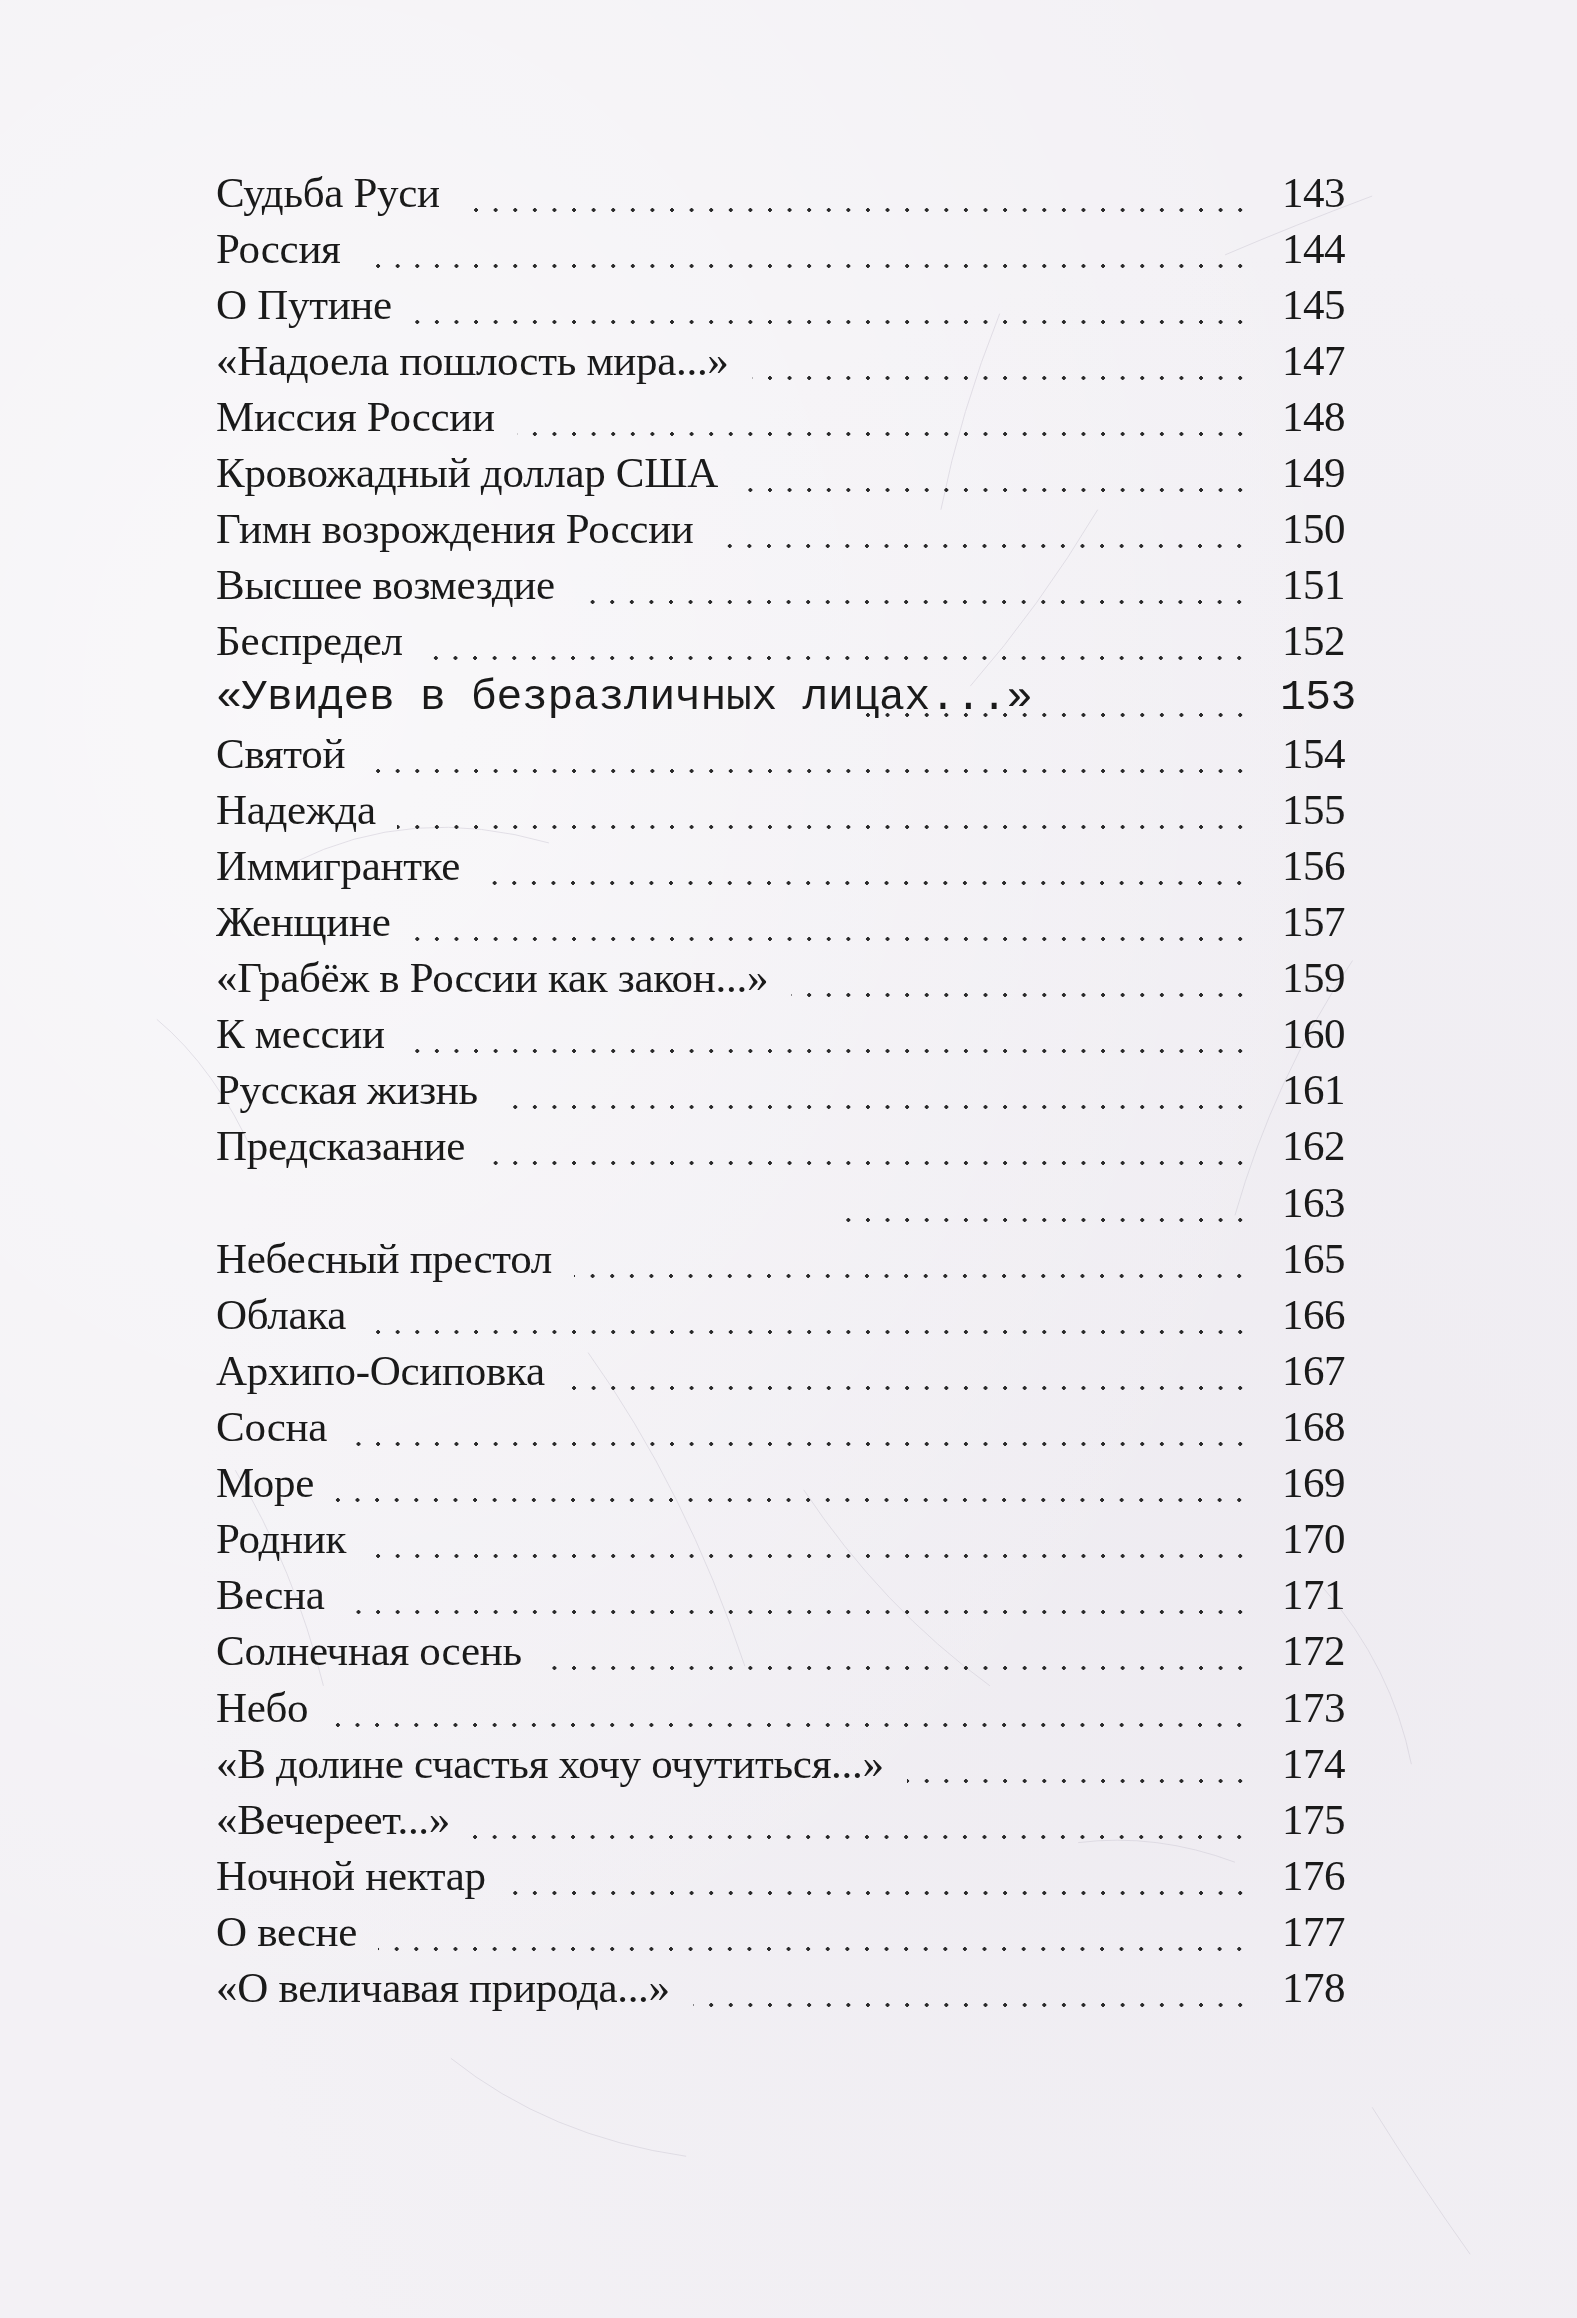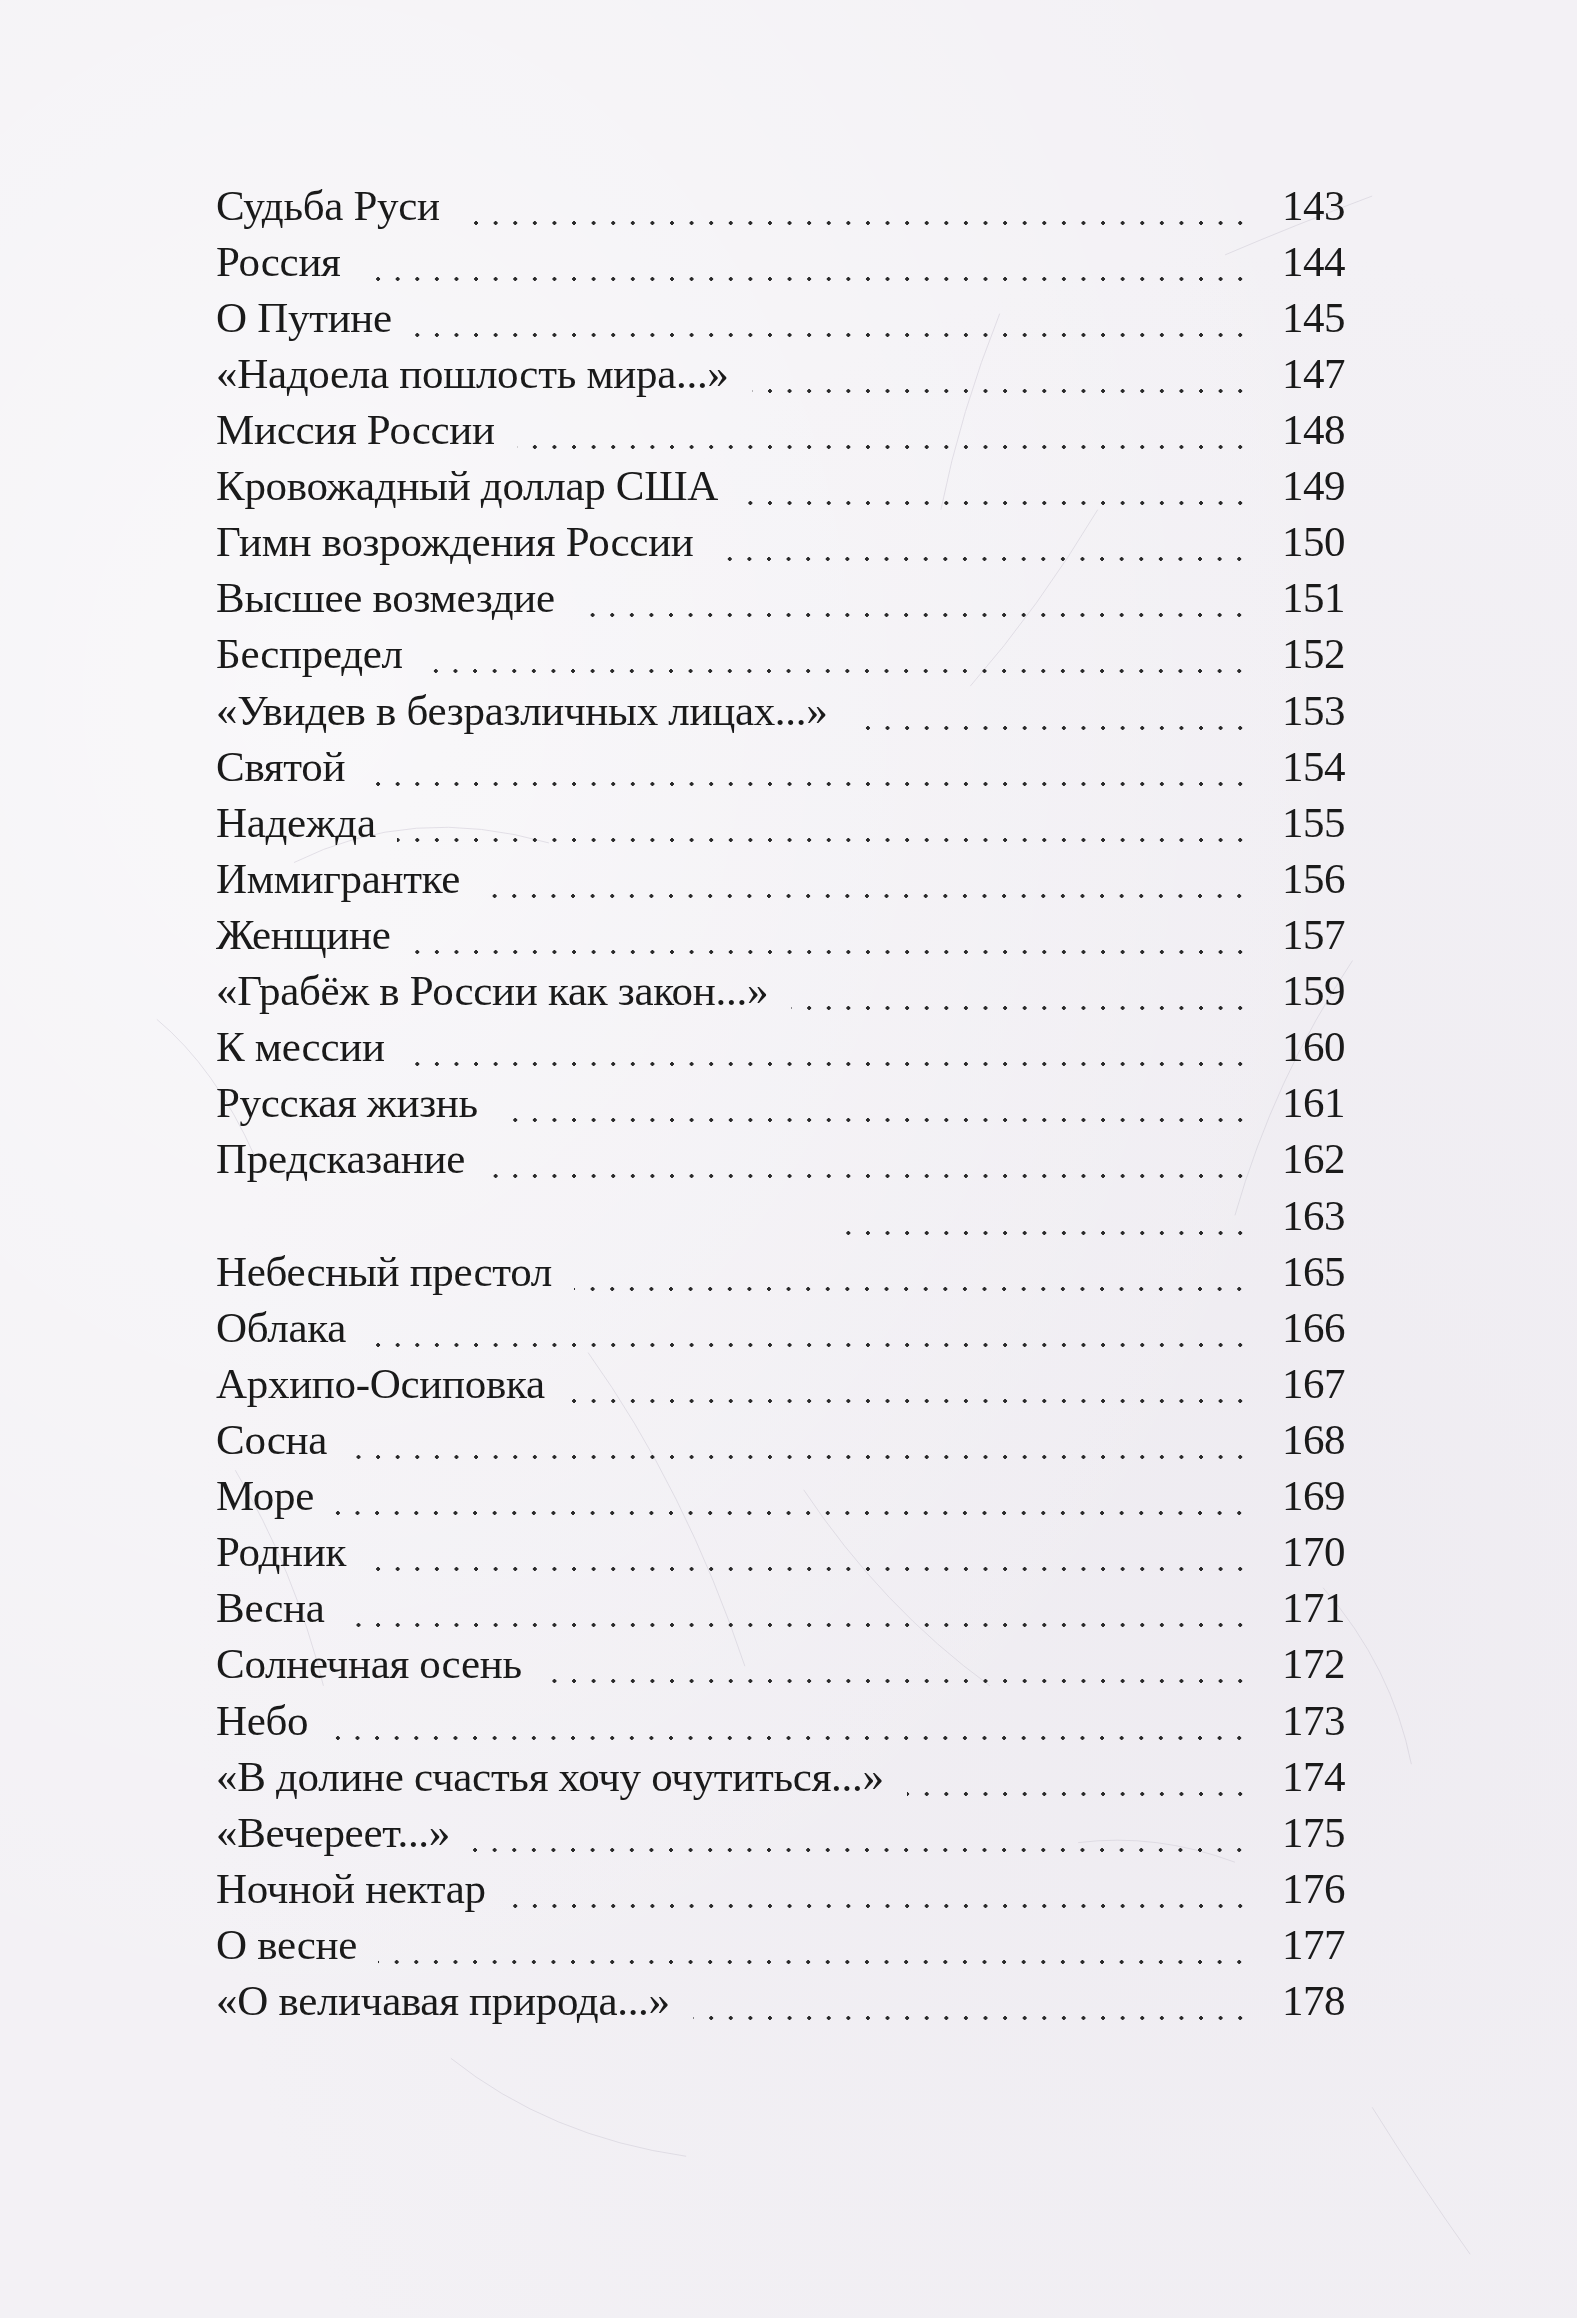--- a/index.html
+++ b/index.html
@@ -34,21 +34,20 @@
       top: 0;
       width: 1577px;
     }
     .toc-row {
       position: absolute;
       left: 0;
       width: 1577px;
       height: 56px;
       font-size: 43px;
       line-height: 56px;
-      margin-top: 13px;
     }
     .toc-row .title {
       position: absolute;
       left: 216px;
       bottom: 13.7px;
       line-height: 1;
       white-space: nowrap;
       letter-spacing: -0.3px;
       background: transparent;
     }
@@ -139,21 +138,21 @@
     <div class="toc-row" style="top: 564px;">
       <span class="title">Высшее возмездие</span>
       <span class="leader" style="left: 577px; right: auto; width: 672px;"></span>
       <span class="page">151</span>
     </div>
     <div class="toc-row" style="top: 620px;">
       <span class="title">Беспредел</span>
       <span class="leader" style="left: 424px; right: auto; width: 825px;"></span>
       <span class="page">152</span>
     </div>
-    <div class="toc-row" style="top: 677px;">
+    <div class="toc-row" style="top: 677px; font-family: Liberation Mono, monospace;">
       <span class="title">«Увидев в безразличных лицах...»</span>
       <span class="leader" style="left: 851px; right: auto; width: 399px;"></span>
       <span class="page">153</span>
     </div>
     <div class="toc-row" style="top: 733px;">
       <span class="title">Святой</span>
       <span class="leader" style="left: 367px; right: auto; width: 883px;"></span>
       <span class="page">154</span>
     </div>
     <div class="toc-row" style="top: 789px; padding-left: 19px;">

